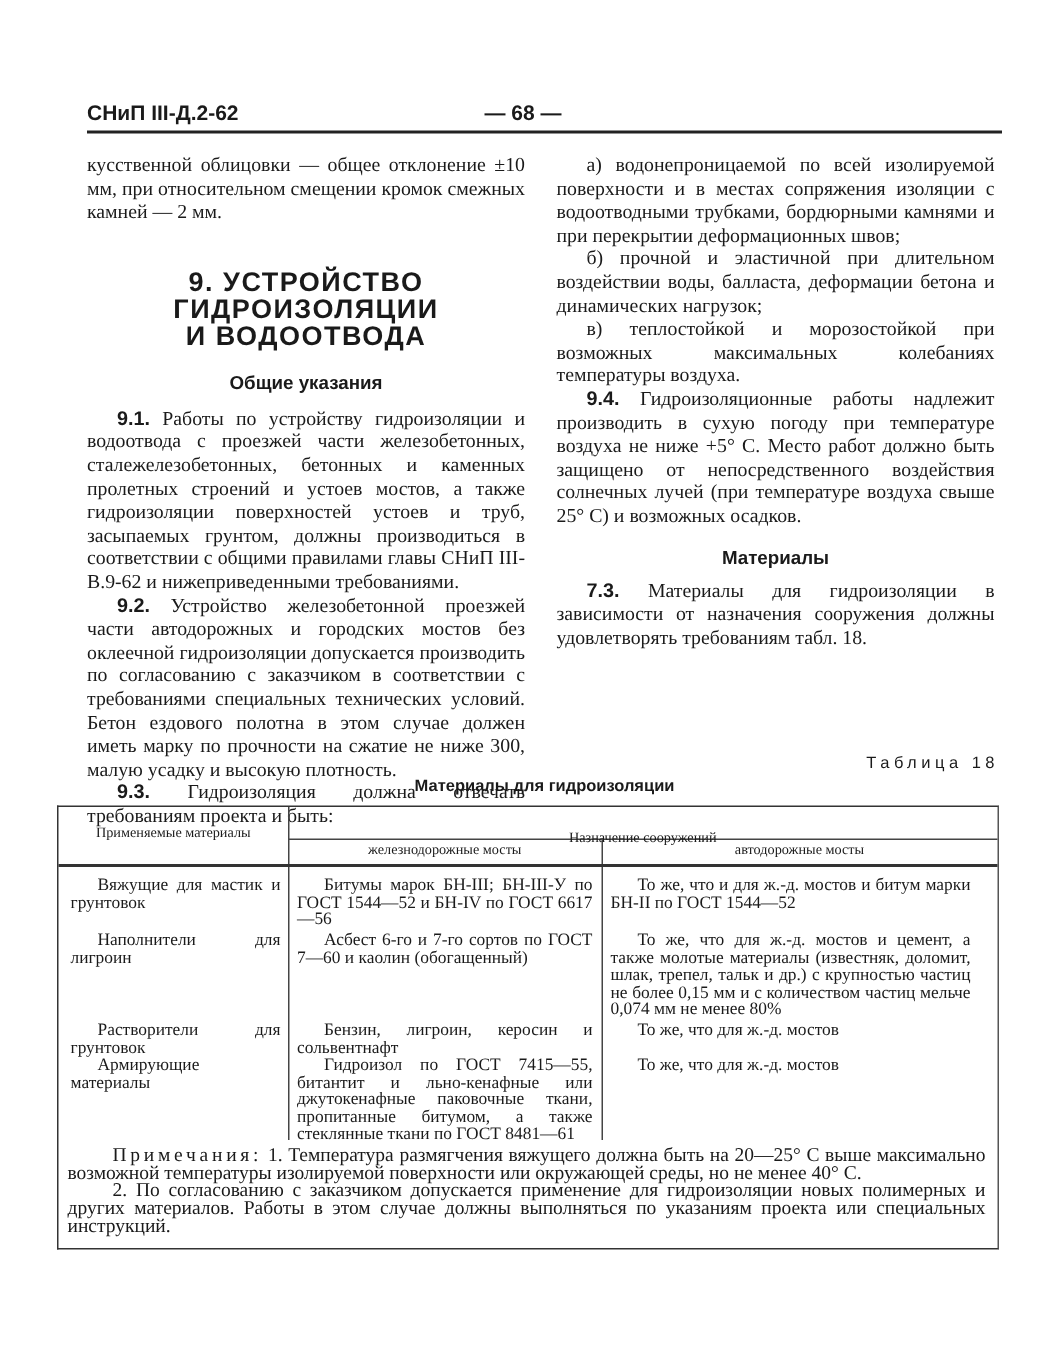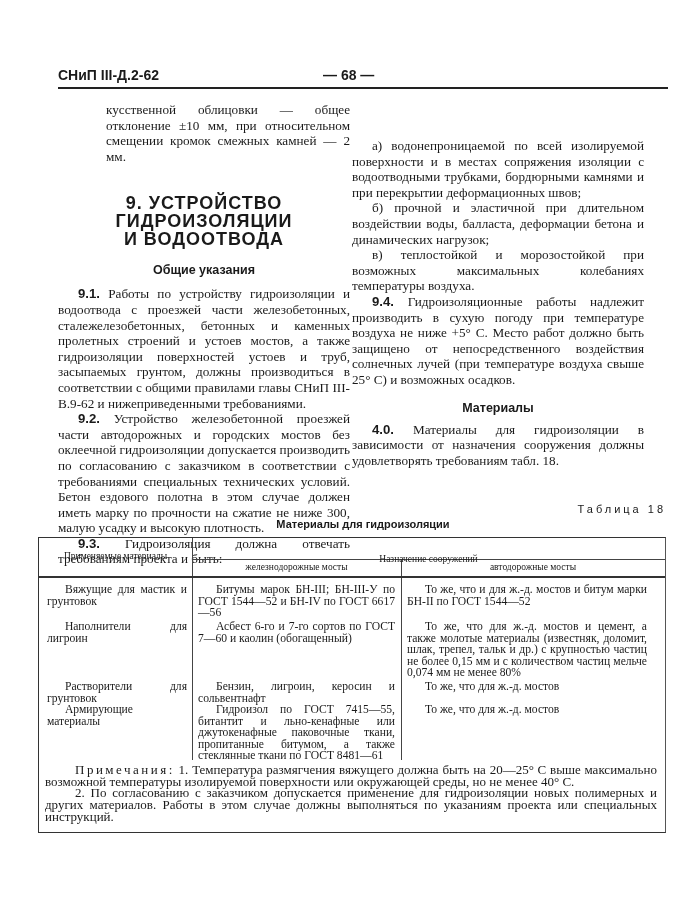--- a/index.html
+++ b/index.html
@@ -8,23 +8,23 @@
   .page { position: absolute; left: 58px; top: 0; width: 610px; }
   .header { position: absolute; top: 65px; left: 0; width: 610px; height: 20px; }
   .header .code { position: absolute; left: 0; top: 2px; font-family: "Liberation Sans", sans-serif;
                   font-weight: bold; font-size: 14px; }
   .header .pageno { position: absolute; left: 265px; top: 2px; font-family: "Liberation Sans", sans-serif;
                     font-weight: bold; font-size: 14px; }
   .header-rule { position: absolute; top: 87px; left: 0; width: 610px; height: 2px; background: #222; }
 
   .col { position: absolute; top: 102px; font-size: 13.2px; line-height: 15.6px; text-align: justify; }
   .col.left { left: 0; width: 292px; }
-  .col.right { left: 294px; width: 292px; margin-top: 36px; }
+  .col.right { left: 313px; width: 292px; }
   .col p { margin: 0; text-indent: 20px; }
-  .col p.noindent { text-indent: 0; margin-left: 48px; }
+  .col p.noindent { text-indent: 0; }
   .num { font-weight: bold; font-family: "Liberation Sans", sans-serif; }
   h2.section { font-family: "Liberation Sans", sans-serif; font-weight: bold; font-size: 18px;
                text-align: center; letter-spacing: 1px; margin: 30px 0 0 0; line-height: 18px; }
   h3.sub { font-family: "Liberation Sans", sans-serif; font-weight: bold; font-size: 12.5px;
            text-align: center; margin: 14px 0 8px 0; line-height: 16px; }
   .right h3.sub { margin: 12px 0 6px 0; }
 
   .table-label { position: absolute; top: 503px; right: 2px; font-size: 11px; letter-spacing: 3px;
                  font-family: "Liberation Sans", sans-serif; }
   .table-title { position: absolute; top: 518px; left: 0; width: 610px; text-align: center;
@@ -81,21 +81,21 @@
   </div>
 
   <div class="col right">
     <p>а) водонепроницаемой по всей изолируемой поверхности и в местах сопряжения изоляции с водоотводными трубками, бордюрными камнями и при перекрытии деформационных швов;</p>
     <p>б) прочной и эластичной при длительном воздействии воды, балласта, деформации бетона и динамических нагрузок;</p>
     <p>в) теплостойкой и морозостойкой при возможных максимальных колебаниях температуры воздуха.</p>
     <p><span class="num">9.4.</span><span> Гидроизоляционные работы надлежит производить в сухую погоду при температуре воздуха не ниже +5° С. Место работ должно быть защищено от непосредственного воздействия солнечных лучей (при температуре воздуха свыше 25° С) и возможных осадков.</span></p>
 
     <h3 class="sub">Материалы</h3>
 
-    <p><span class="num">4.0.</span><span> Материалы для гидроизоляции в зависимости от назначения сооружения должны удовлетворять требованиям табл. 18.</span></p>
+    <p><span class="num">7.3.</span><span> Материалы для гидроизоляции в зависимости от назначения сооружения должны удовлетворять требованиям табл. 18.</span></p>
   </div>
 
   <div class="table-label">Таблица 18</div>
   <div class="table-title">Материалы для гидроизоляции</div>
 
   <div class="tbl">
     <div class="vline1"></div>
     <div class="vline2"></div>
     <div class="hline-a"></div>
     <div class="hline-b"></div>

